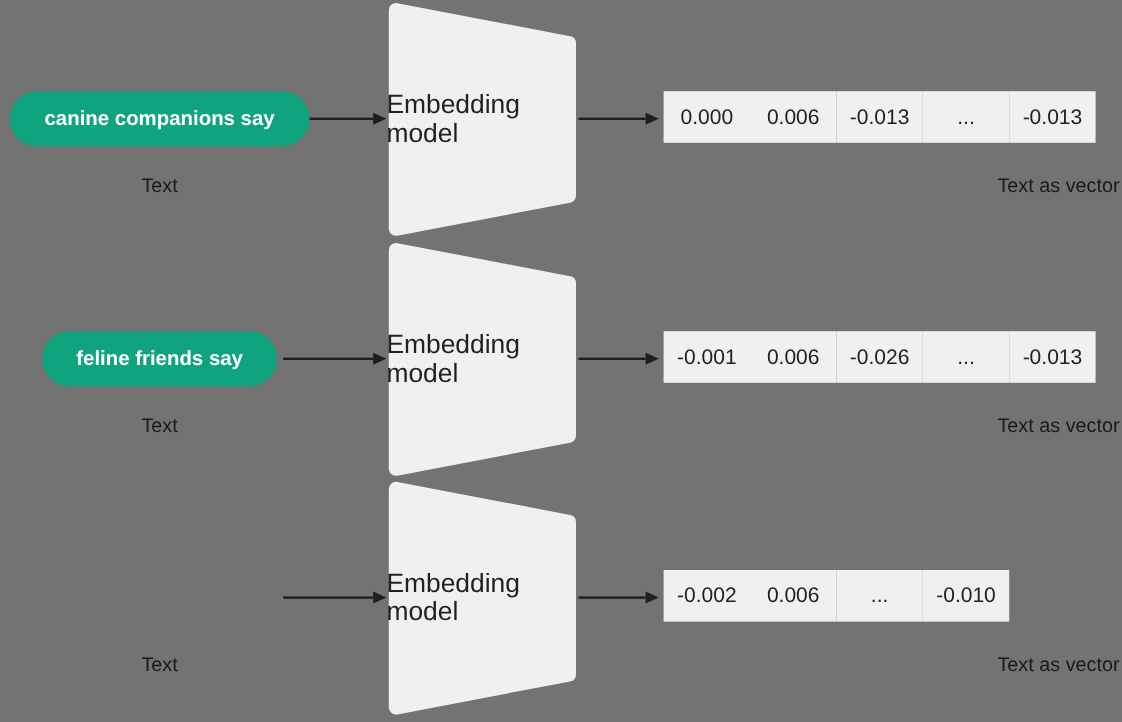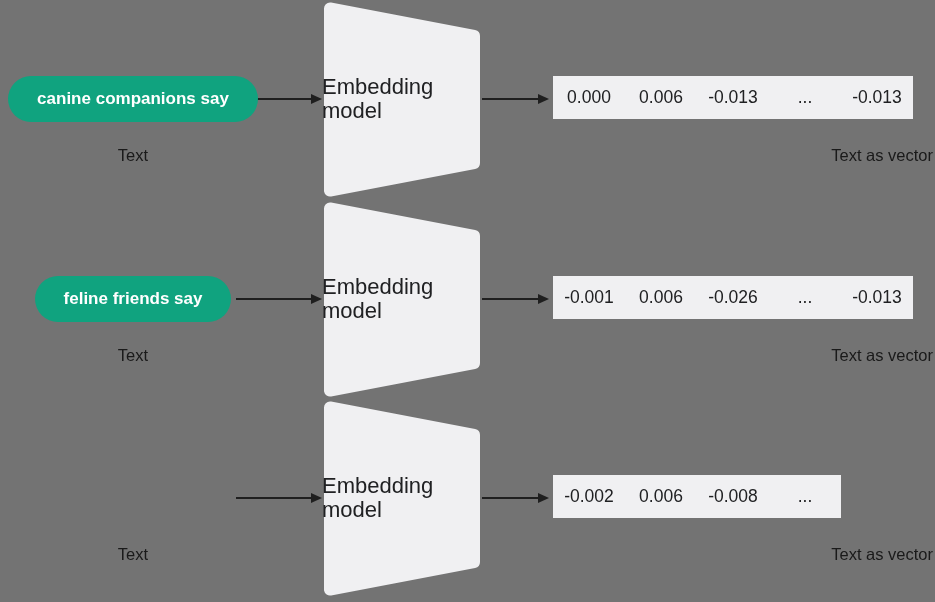--- a/index.html
+++ b/index.html
@@ -134,19 +134,19 @@
         <path d="M8,8.5 L152,36 L152,163 L8,190.5 Z" fill="#f0f0f2" stroke="#f0f0f2" stroke-width="12" stroke-linejoin="round"></path>
       </svg>
     </div>
     <div class="model-label">
       <div>Embedding</div>
       <div>model</div>
     </div>
     <div class="vector">
       <div class="cell">-0.002</div>
       <div class="cell">0.006</div>
-      <div class="cell">-0.008</div>
       <div class="cell">...</div>
+      <div class="cell">-0.010</div>
     </div>
     <div class="vector-label">Text as vector</div>
   </div>
 
 </div>
 
 </body></html>

